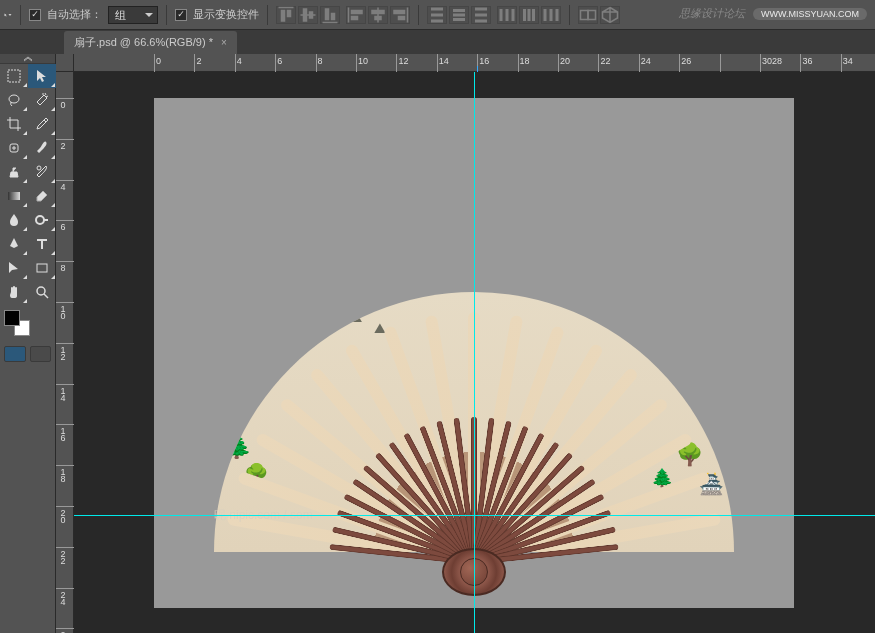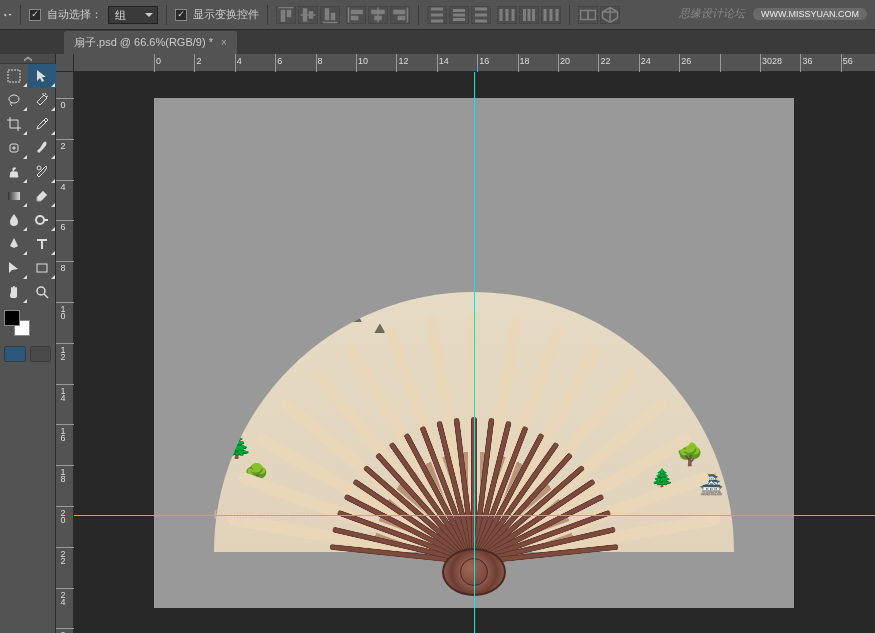--- a/index.html
+++ b/index.html
@@ -364,21 +364,21 @@
       <div class="rh-lbl" style="left: 566.8px;">24</div>
       <div class="rh-tick" style="left: 605.2px;"></div>
       <div class="rh-lbl" style="left: 607.2px;">26</div>
       <div class="rh-tick" style="left: 645.6px;"></div>
       <div class="rh-lbl" style="left: 666px; margin-left: 32px;">28</div>
       <div class="rh-tick" style="left: 686px;"></div>
       <div class="rh-lbl" style="left: 688px;">30</div>
       <div class="rh-tick" style="left: 726.4px;"></div>
       <div class="rh-lbl" style="left: 728.4px;">36</div>
       <div class="rh-tick" style="left: 766.8px;"></div>
-      <div class="rh-lbl" style="left: 768.8px;">56</div>
+      <div class="rh-lbl" style="left: 768.8px;">34</div>
       <div class="cpos-h" style="left: 403.2px;"></div>
     </div>
   <div class="ruler-v">
       <div class="rv-tick" style="top: 26px;"></div>
       <div class="rv-lbl" style="top: 28px;">0</div>
       <div class="rv-tick" style="top: 66.8px;"></div>
       <div class="rv-lbl" style="top: 68.8px;">2</div>
       <div class="rv-tick" style="top: 107.6px;"></div>
       <div class="rv-lbl" style="top: 109.6px;">4</div>
       <div class="rv-tick" style="top: 148.4px;"></div>

